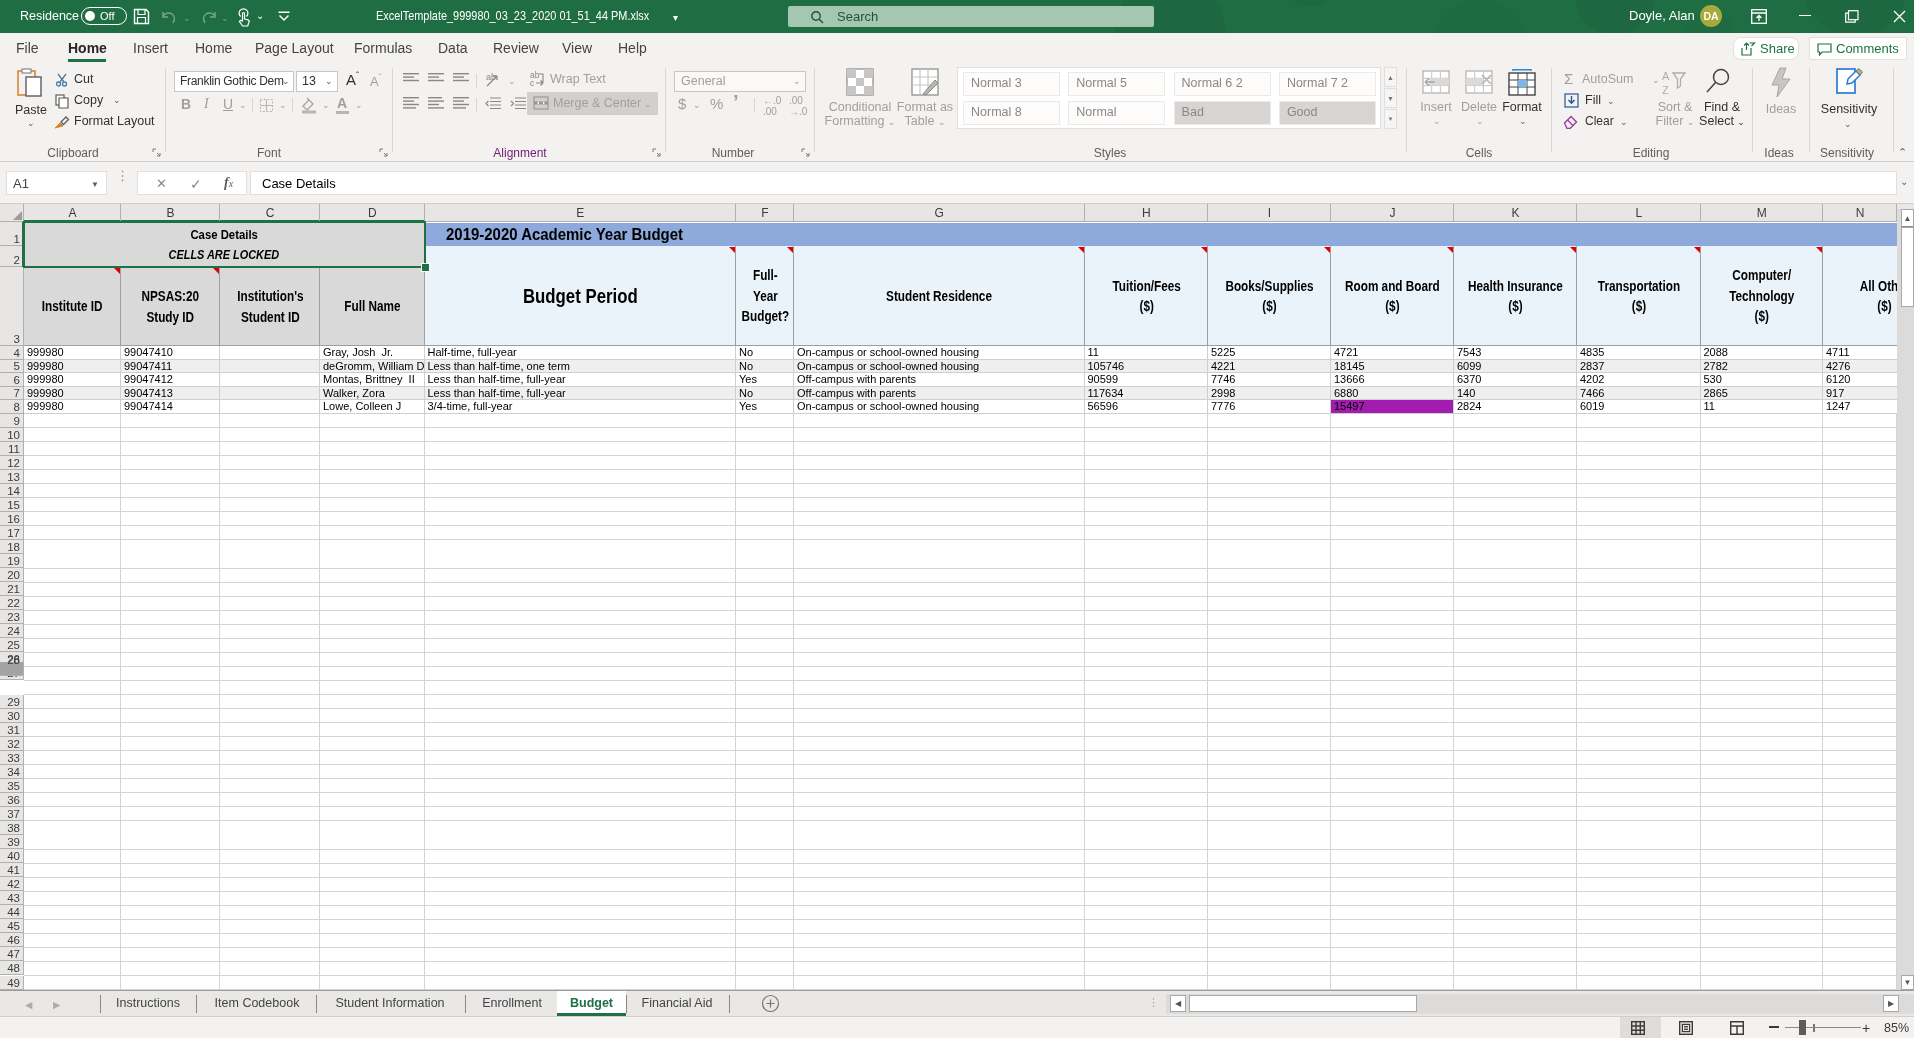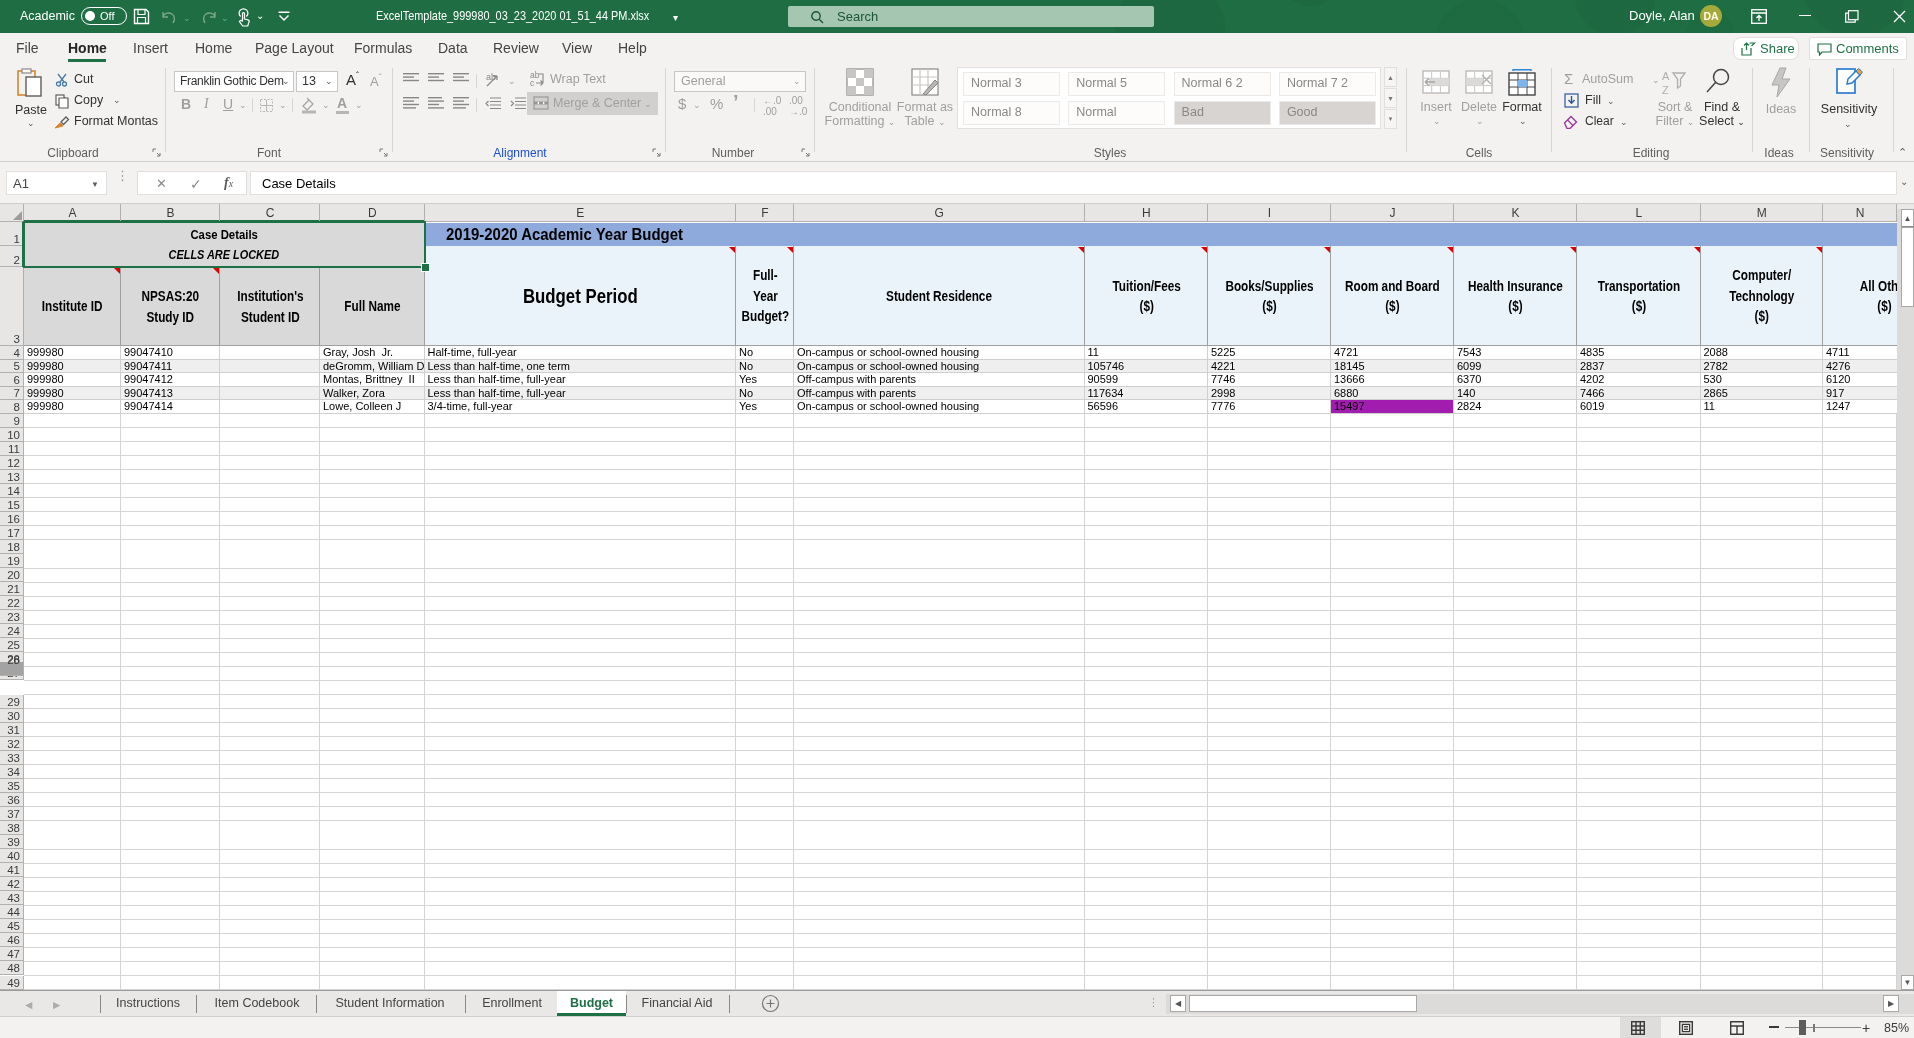--- a/index.html
+++ b/index.html
@@ -5,21 +5,21 @@
 .ab{position:absolute}
 .fg{font-weight:bold;color:#000}
 .cx{display:inline-block;transform:scaleX(0.84);transform-origin:center;white-space:pre}
 .cxl{display:inline-block;transform:scaleX(0.84);transform-origin:left center;white-space:pre}
 .ctr{display:flex;align-items:center;justify-content:center;text-align:center}
 .rtri{position:absolute;width:0;height:0;border-top:6px solid #e00000;border-left:6px solid transparent}
 svg{display:block}
 </style></head><body>
 <div class="ab" style="left:0;top:0;width:1914px;height:33px;background:#1f6e43;overflow:hidden">
 <div class="ab" style="left:1050px;top:-40px;width:900px;height:110px;background:radial-gradient(circle 55px at 120px 70px, rgba(0,0,0,0.05) 0 55px, transparent 56px),radial-gradient(circle 30px at 260px 16px, rgba(0,0,0,0.05) 0 30px, transparent 31px),radial-gradient(circle 46px at 430px 85px, rgba(0,0,0,0.04) 0 46px, transparent 47px),radial-gradient(circle 40px at 565px 35px, rgba(0,0,0,0.05) 0 40px, transparent 41px),radial-gradient(circle 24px at 660px 75px, rgba(0,0,0,0.04) 0 24px, transparent 25px),radial-gradient(circle 52px at 805px 25px, rgba(0,0,0,0.05) 0 52px, transparent 53px)"></div>
-<div class="ab" style="left:20px;top:8px;color:#fff;font-size:12.5px;line-height:17px">Academic</div>
+<div class="ab" style="left:20px;top:8px;color:#fff;font-size:12.5px;line-height:17px">Residence</div>
 <div class="ab" style="left:81px;top:7px;width:46px;height:18px;border:1px solid #fff;border-radius:9px">
       <div class="ab" style="left:3px;top:3px;width:10px;height:10px;border-radius:50%;background:#fff"></div>
       <div class="ab" style="left:18px;top:2px;color:#fff;font-size:11px">Off</div>
     </div>
 <svg class="ab" style="left:133px;top:8px" width="17" height="17" viewBox="0 0 17 17">
       <path d="M1.5 1.5 H13 L15.5 4 V15.5 H1.5 Z" fill="none" stroke="#fff" stroke-width="1.4"></path>
       <path d="M5 2 v4.5 h7 V2" fill="none" stroke="#fff" stroke-width="1.2"></path>
       <path d="M4.5 15 v-5.5 h8 V15" fill="none" stroke="#fff" stroke-width="1.2"></path>
     </svg>
 <svg class="ab" style="left:161px;top:9px" width="18" height="16" viewBox="0 0 18 16">
@@ -92,21 +92,21 @@
 <div class="ab" style="left:391.5px;top:4px;width:1px;height:133px;background:#d8d6d4;height:84px"></div>
 <div class="ab" style="left:665px;top:4px;width:1px;height:133px;background:#d8d6d4;height:84px"></div>
 <div class="ab" style="left:814px;top:4px;width:1px;height:133px;background:#d8d6d4;height:84px"></div>
 <div class="ab" style="left:1406px;top:4px;width:1px;height:133px;background:#d8d6d4;height:84px"></div>
 <div class="ab" style="left:1550.5px;top:4px;width:1px;height:133px;background:#d8d6d4;height:84px"></div>
 <div class="ab" style="left:1752px;top:4px;width:1px;height:133px;background:#d8d6d4;height:84px"></div>
 <div class="ab" style="left:1808.5px;top:4px;width:1px;height:133px;background:#d8d6d4;height:84px"></div>
 <div class="ab" style="left:1893px;top:4px;width:1px;height:133px;background:#d8d6d4;height:84px"></div>
 <div class="ab" style="left:13px;top:82px;width:120px;text-align:center;font-size:12px;color:#605e5c">Clipboard</div>
 <div class="ab" style="left:209px;top:82px;width:120px;text-align:center;font-size:12px;color:#605e5c">Font</div>
-<div class="ab" style="left:460px;top:82px;width:120px;text-align:center;font-size:12px;color:#1d4ed8">Alignment</div>
+<div class="ab" style="left:460px;top:82px;width:120px;text-align:center;font-size:12px;color:#701a75">Alignment</div>
 <div class="ab" style="left:673px;top:82px;width:120px;text-align:center;font-size:12px;color:#605e5c">Number</div>
 <div class="ab" style="left:1050px;top:82px;width:120px;text-align:center;font-size:12px;color:#605e5c">Styles</div>
 <div class="ab" style="left:1419px;top:82px;width:120px;text-align:center;font-size:12px;color:#605e5c">Cells</div>
 <div class="ab" style="left:1591px;top:82px;width:120px;text-align:center;font-size:12px;color:#605e5c">Editing</div>
 <div class="ab" style="left:1719px;top:82px;width:120px;text-align:center;font-size:12px;color:#605e5c">Ideas</div>
 <div class="ab" style="left:1787px;top:82px;width:120px;text-align:center;font-size:12px;color:#605e5c">Sensitivity</div>
 <svg class="ab" style="left:152px;top:84px" width="9" height="9" viewBox="0 0 9 9">
       <path d="M1 1 v3 M1 1 h3 M8 5 v3 h-3 M8 8 L5 5" stroke="#7a7876" stroke-width="1" fill="none"></path>
     </svg>
 <svg class="ab" style="left:379px;top:84px" width="9" height="9" viewBox="0 0 9 9">
@@ -136,21 +136,21 @@
 <svg class="ab" style="left:55px;top:30px" width="14" height="15" viewBox="0 0 14 15">
       <rect x="1" y="1" width="8" height="10" fill="#fff" stroke="#5f5d5b" stroke-width="1.2"></rect>
       <path d="M4 4 h9 v10 h-9 z M10 4 v-1" fill="#fff" stroke="#5f5d5b" stroke-width="1.2"></path>
     </svg>
 <div class="ab" style="left:74px;top:29px;font-size:12.5px;color:#323130">Copy</div>
 <div class="ab" style="left:113px;top:31px;color:#5f5d5b;font-size:9px">⌄</div>
 <svg class="ab" style="left:53px;top:51px" width="17" height="15" viewBox="0 0 17 15">
       <path d="M2 13 L7 8 L10 11 Z" fill="#d8862c" stroke="#d8862c"></path>
       <path d="M8 7 L13 2 l2.5 2.5 L10.5 9.5 Z" fill="none" stroke="#5f5d5b" stroke-width="1.3"></path>
     </svg>
-<div class="ab" style="left:74px;top:50px;font-size:12.5px;color:#323130">Format Montas</div>
+<div class="ab" style="left:74px;top:50px;font-size:12.5px;color:#323130">Format Layout</div>
 <div class="ab" style="left:174px;top:7px;width:120px;height:21px;background:#fff;border:1px solid #c8c6c4">
       <div class="ab" style="left:5px;top:2px;font-size:12px;color:#323130;width:104px;overflow:hidden;white-space:nowrap;letter-spacing:-0.3px">Franklin Gothic Dem</div>
       <div class="ab" style="left:107px;top:4px;color:#5f5d5b;font-size:9px">⌄</div>
     </div>
 <div class="ab" style="left:296px;top:7px;width:42px;height:21px;background:#fff;border:1px solid #c8c6c4">
       <div class="ab" style="left:5px;top:2px;font-size:12.5px;color:#323130">13</div>
       <div class="ab" style="left:28px;top:4px;color:#5f5d5b;font-size:9px">⌄</div>
     </div>
 <div class="ab" style="left:346px;top:6px;font-size:15px;color:#323130">A<span style="font-size:9px;vertical-align:7px">ˆ</span></div>
 <div class="ab" style="left:370px;top:8px;font-size:13px;color:#a19f9d">A<span style="font-size:9px;vertical-align:6px">ˇ</span></div>

